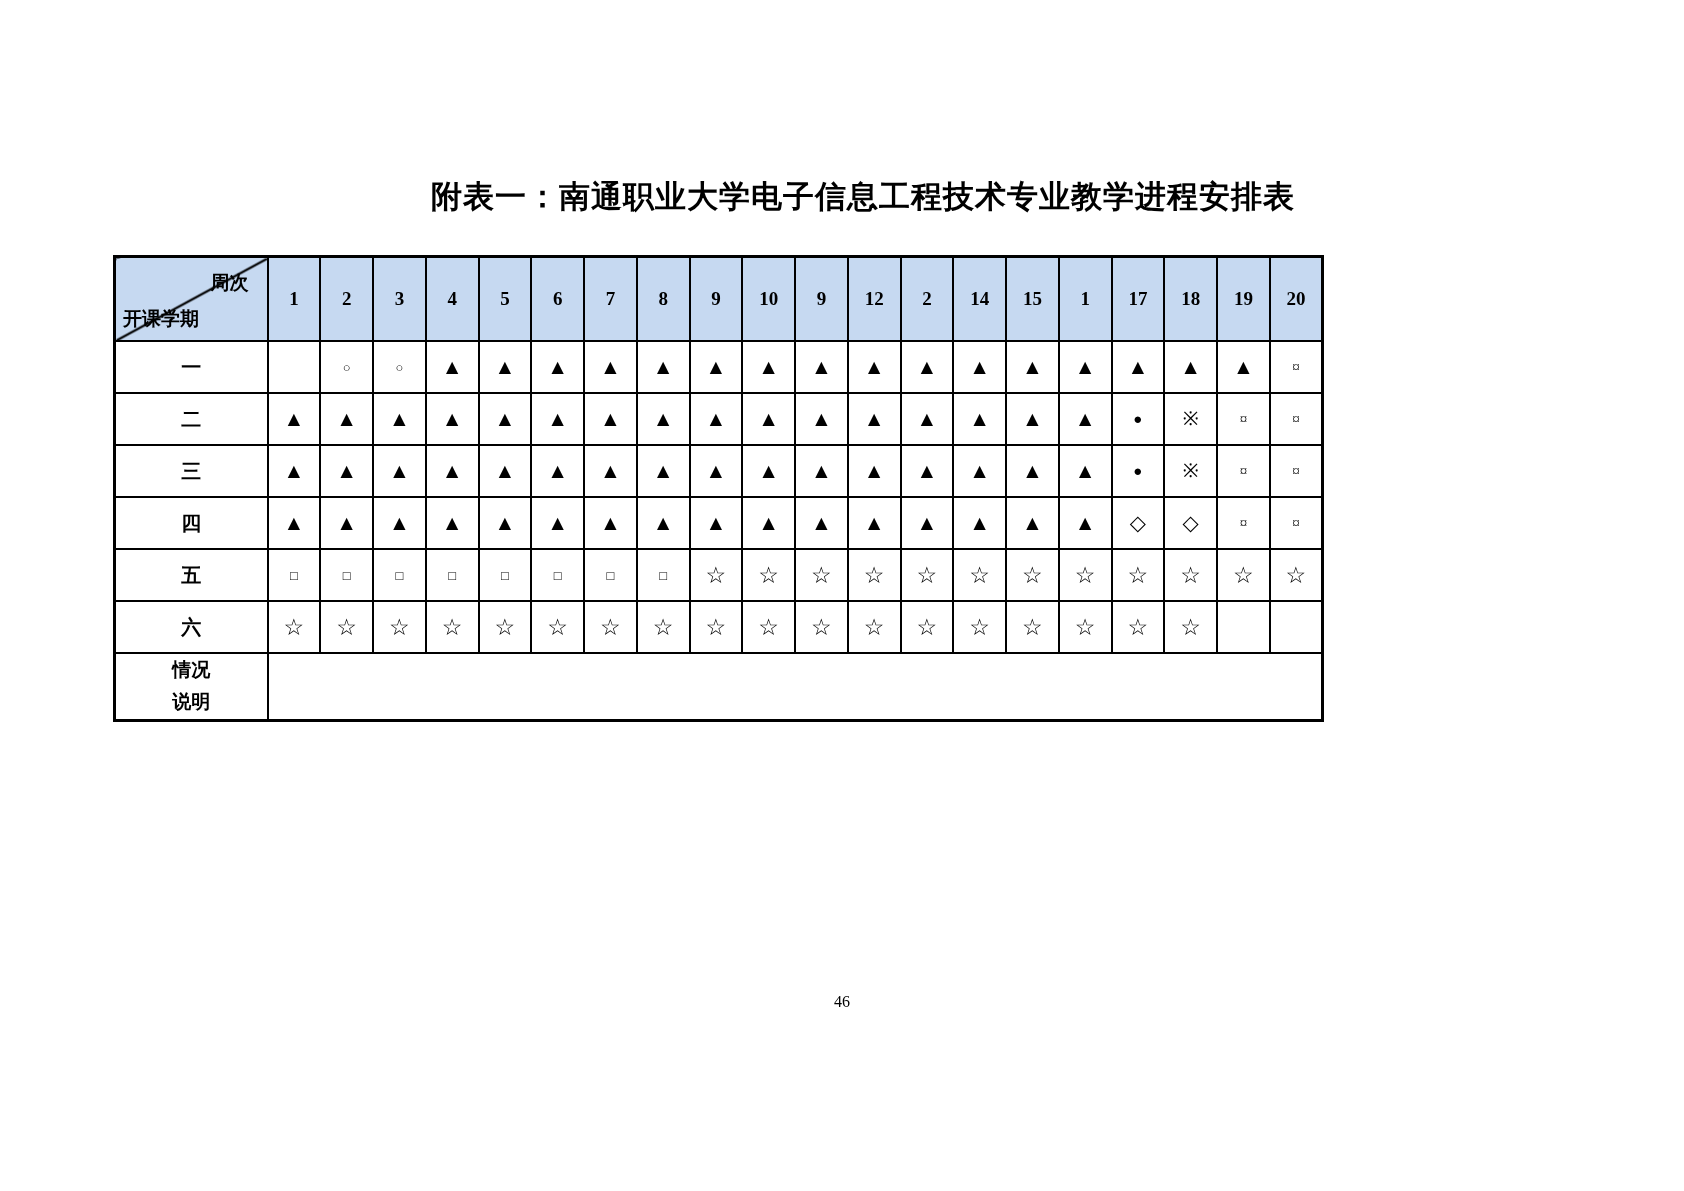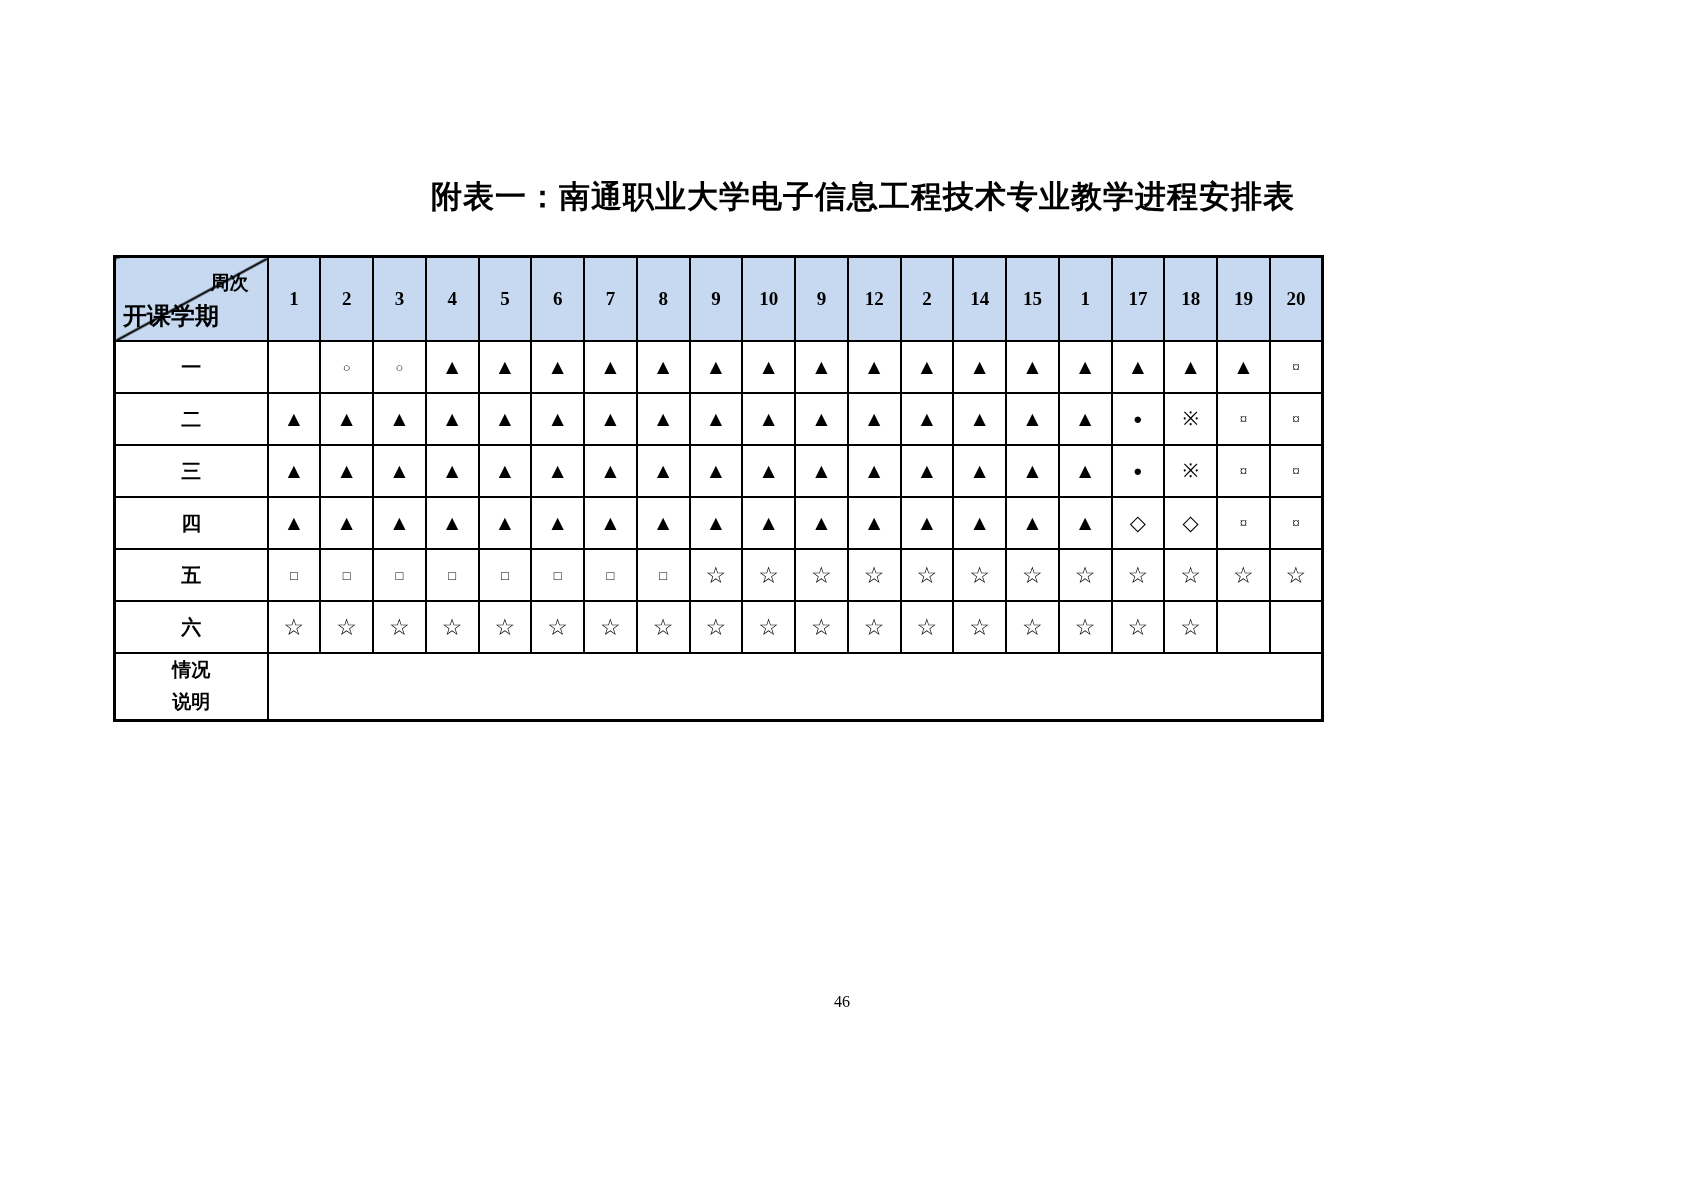--- a/index.html
+++ b/index.html
@@ -55,21 +55,21 @@
       #000 calc(50% + 0.6px),
       transparent calc(50% + 1.6px));
   }
   .corner-tr {
     position:absolute; top:12px; right:18px;
     font-size:19px; font-weight:bold;
     font-family:"Liberation Sans", sans-serif;
   }
   .corner-bl {
     position:absolute; bottom:8px; left:7px;
-    font-size:24px; font-weight:bold;
+    font-size:19px; font-weight:bold;
     font-family:"Liberation Sans", sans-serif;
   }
   tr.sched-row { height:52px; }
   th.sem-th {
     font-size:20px; font-weight:bold;
     background:#fff;
     font-family:"Liberation Sans", sans-serif;
   }
   td.cell { background:#fff; }
   .sym { display:inline-block; line-height:1; }

